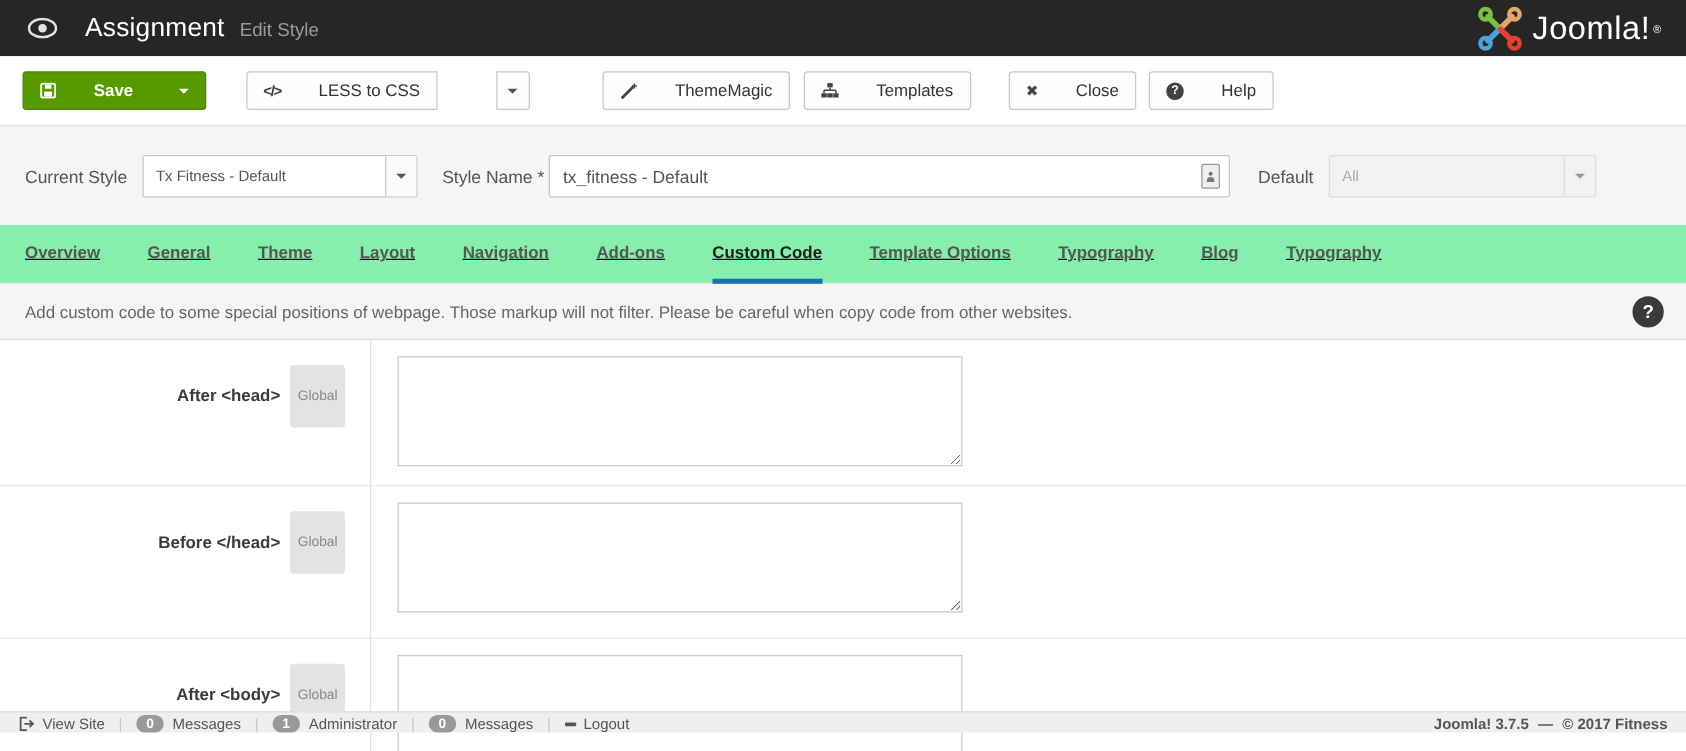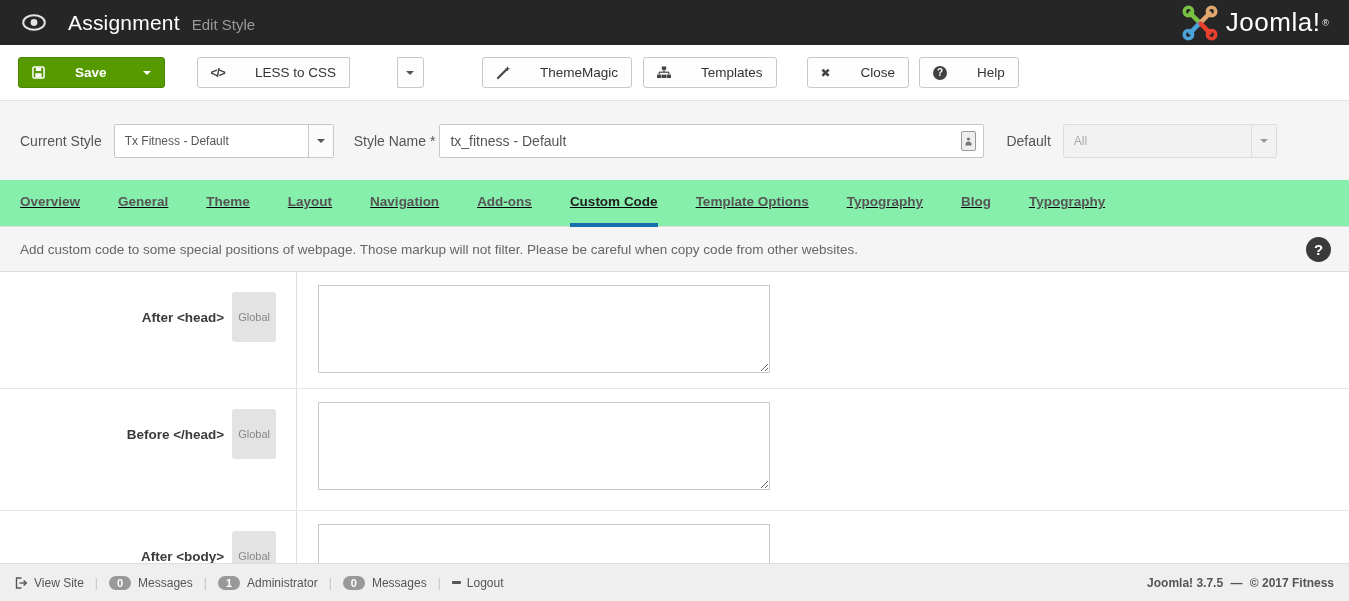--- a/index.html
+++ b/index.html
@@ -76,22 +76,22 @@
   .row1 { height:117px; } .row2 { height:122px; } .row3 { height:130px; border-bottom:none; }
   .label-col { width:297px; border-right:1px solid #e0e0e0; padding:20px 20px 0 0; text-align:right; }
   .field-label { font-size:13.5px; font-weight:bold; color:#3b3b3b; }
   .global-badge { display:inline-block; margin-left:8px; background:#e3e3e3; color:#888; font-size:11px;
                   padding:19px 6px; border-radius:3px; vertical-align:1px; }
   .control-col { padding:13px 0 0 21px; }
   .code-area { width:452px; height:88px; border:1px solid #c9c9c9; font-size:13px; color:#555;
                font-family:"Liberation Sans", sans-serif; padding:5px; background:#fff; }
 
   
-  .footer { position:absolute; left:0; bottom:0; width:100%; height:38px; background:#efefef;
-            border-top:1px solid #ddd; display:flex; align-items:center; padding:0 15px;
+  .footer { position:absolute; left:0; bottom:15px; width:100%; height:17px; background:#efefef;
+            border-top:1px solid #ddd; display:flex; align-items:flex-end; padding:0 15px;
             font-size:12px; color:#555; }
   .f-item { display:flex; align-items:center; cursor:pointer; }
   .f-sep { color:#c5c5c5; margin:0 11px; }
   .f-badge { background:#999; color:#fff; border-radius:10px; padding:1px 8px; font-size:11px;
              font-weight:bold; margin-right:7px; }
   .f-dash { width:9px; height:3px; background:#555; border-radius:1px; margin-right:6px; }
   .f-right { margin-left:auto; color:#555; }
   .f-right span { margin-left:4px;font-weight:bold; }
   .ficon { margin-right:6px; display:inline-flex; }
 </style>

